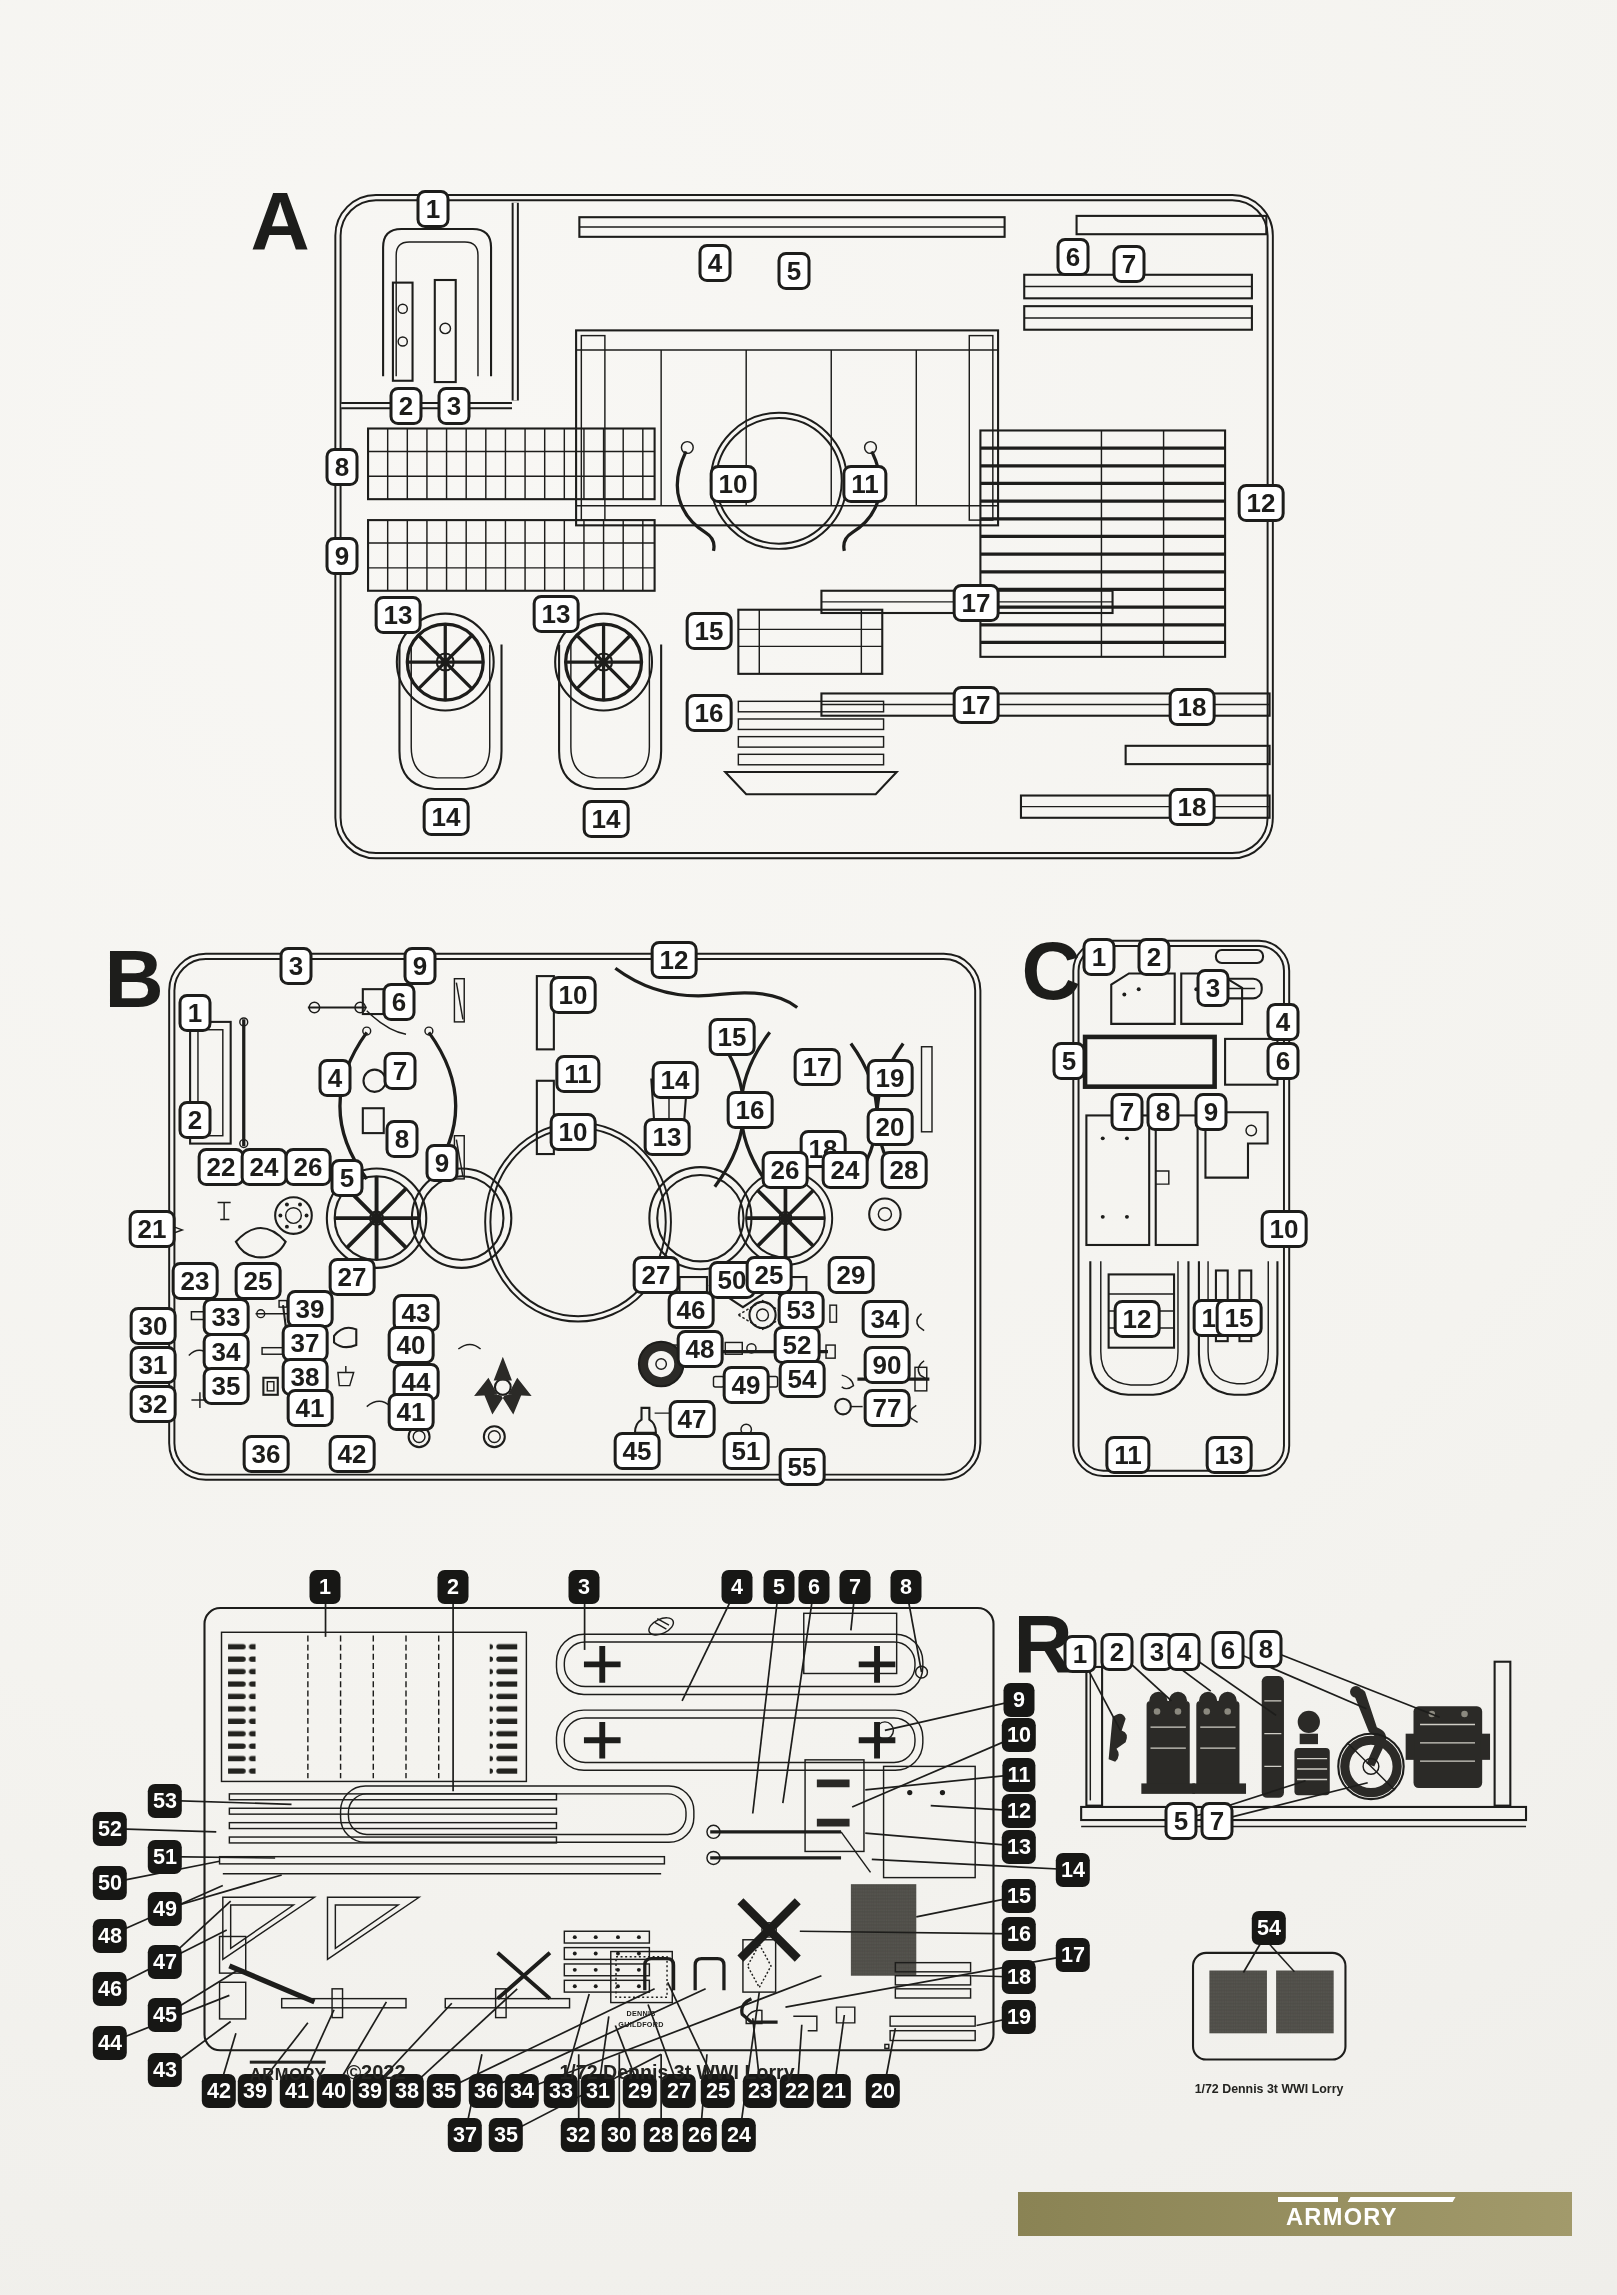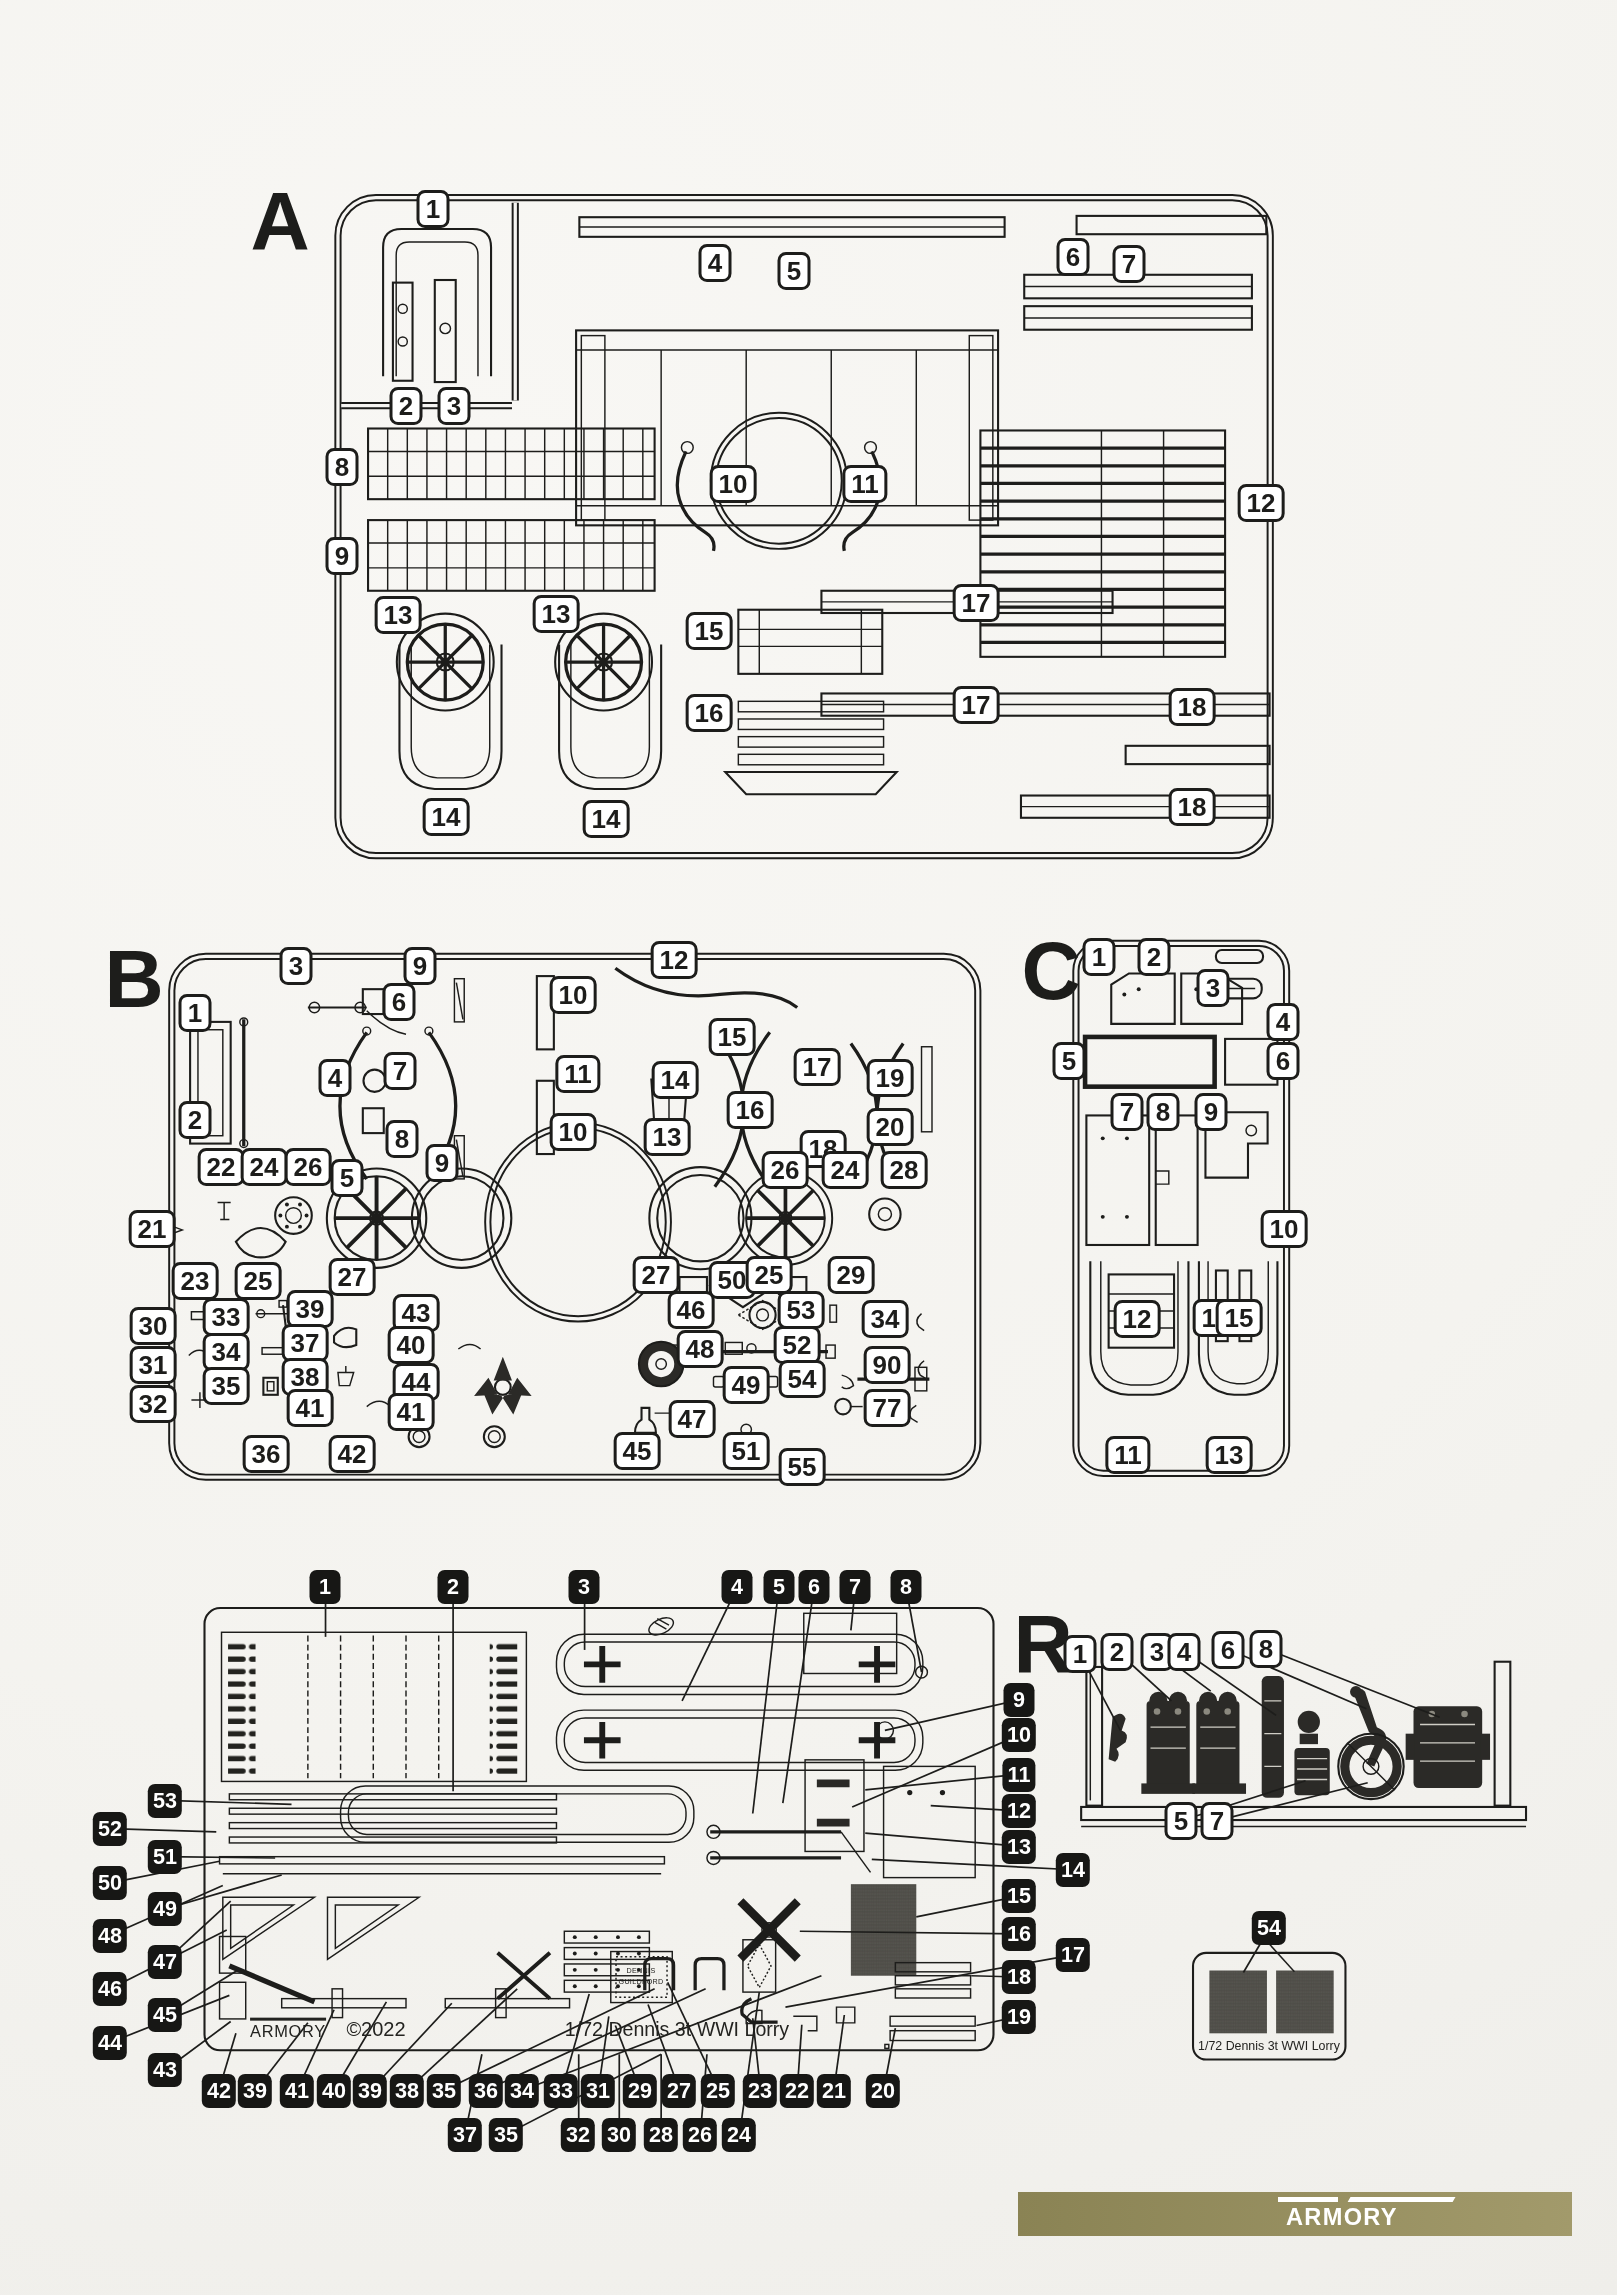--- a/index.html
+++ b/index.html
@@ -22,21 +22,21 @@
   .brandlogo .lbar{position:absolute;height:5.2px;background:#fff;top:0;}
   .brandlogo .lbar.b1{left:-7.9px;width:60px;}
   .brandlogo .lbar.b2{left:63px;width:105px;transform:skewX(-30deg);}
   .secletter{position:absolute;transform:translate(-50%,-50%);font-size:82px;font-weight:700;z-index:4;
              color:#1d1d1b;line-height:1;}
   .lbl{position:absolute;transform:translate(-50%,-50%);display:flex;align-items:center;justify-content:center;
        font-weight:700;z-index:5;line-height:1;box-sizing:border-box;white-space:nowrap;}
   .lbl.light{background:#ffffff;border:3.3px solid #1d1d1b;border-radius:8.5px;color:#1d1d1b;
              font-size:26px;min-width:33px;height:38px;padding:0 5.9px;}
   .lbl.dark{background:#171715;border-radius:7.2px;color:#ffffff;font-size:21.6px;min-width:31px;height:34px;padding:0 5.2px;}
-  .ftext{position:absolute;transform:translate(-50%,-50%);z-index:5;font-weight:400;color:#232320;white-space:nowrap;}
+  .ftext{position:absolute;transform:translate(-50%,-50%);z-index:5;font-weight:700;color:#232320;white-space:nowrap;margin-top:43px;}
   .pelogo{font-size:16.4px;letter-spacing:0.7px;border-top:3.3px solid #232320;padding-top:0.7px;}
   .pecopy{font-size:20px;}
   .pescale{font-size:19.6px;letter-spacing:0px;}
   .radbrand{font-size:7.2px;letter-spacing:0.3px;}
   .cap54{font-size:12.4px;}
   .o{fill:none;stroke:#1d1d1b;stroke-width:3.2;}
   .o2{fill:none;stroke:#1d1d1b;stroke-width:2.2;}
   .o5{fill:none;stroke:#1d1d1b;stroke-width:5;}
   .tube{fill:none;stroke:#1d1d1b;stroke-width:11;}
   .tubein{fill:none;stroke:#f6f5f2;stroke-width:5;}

